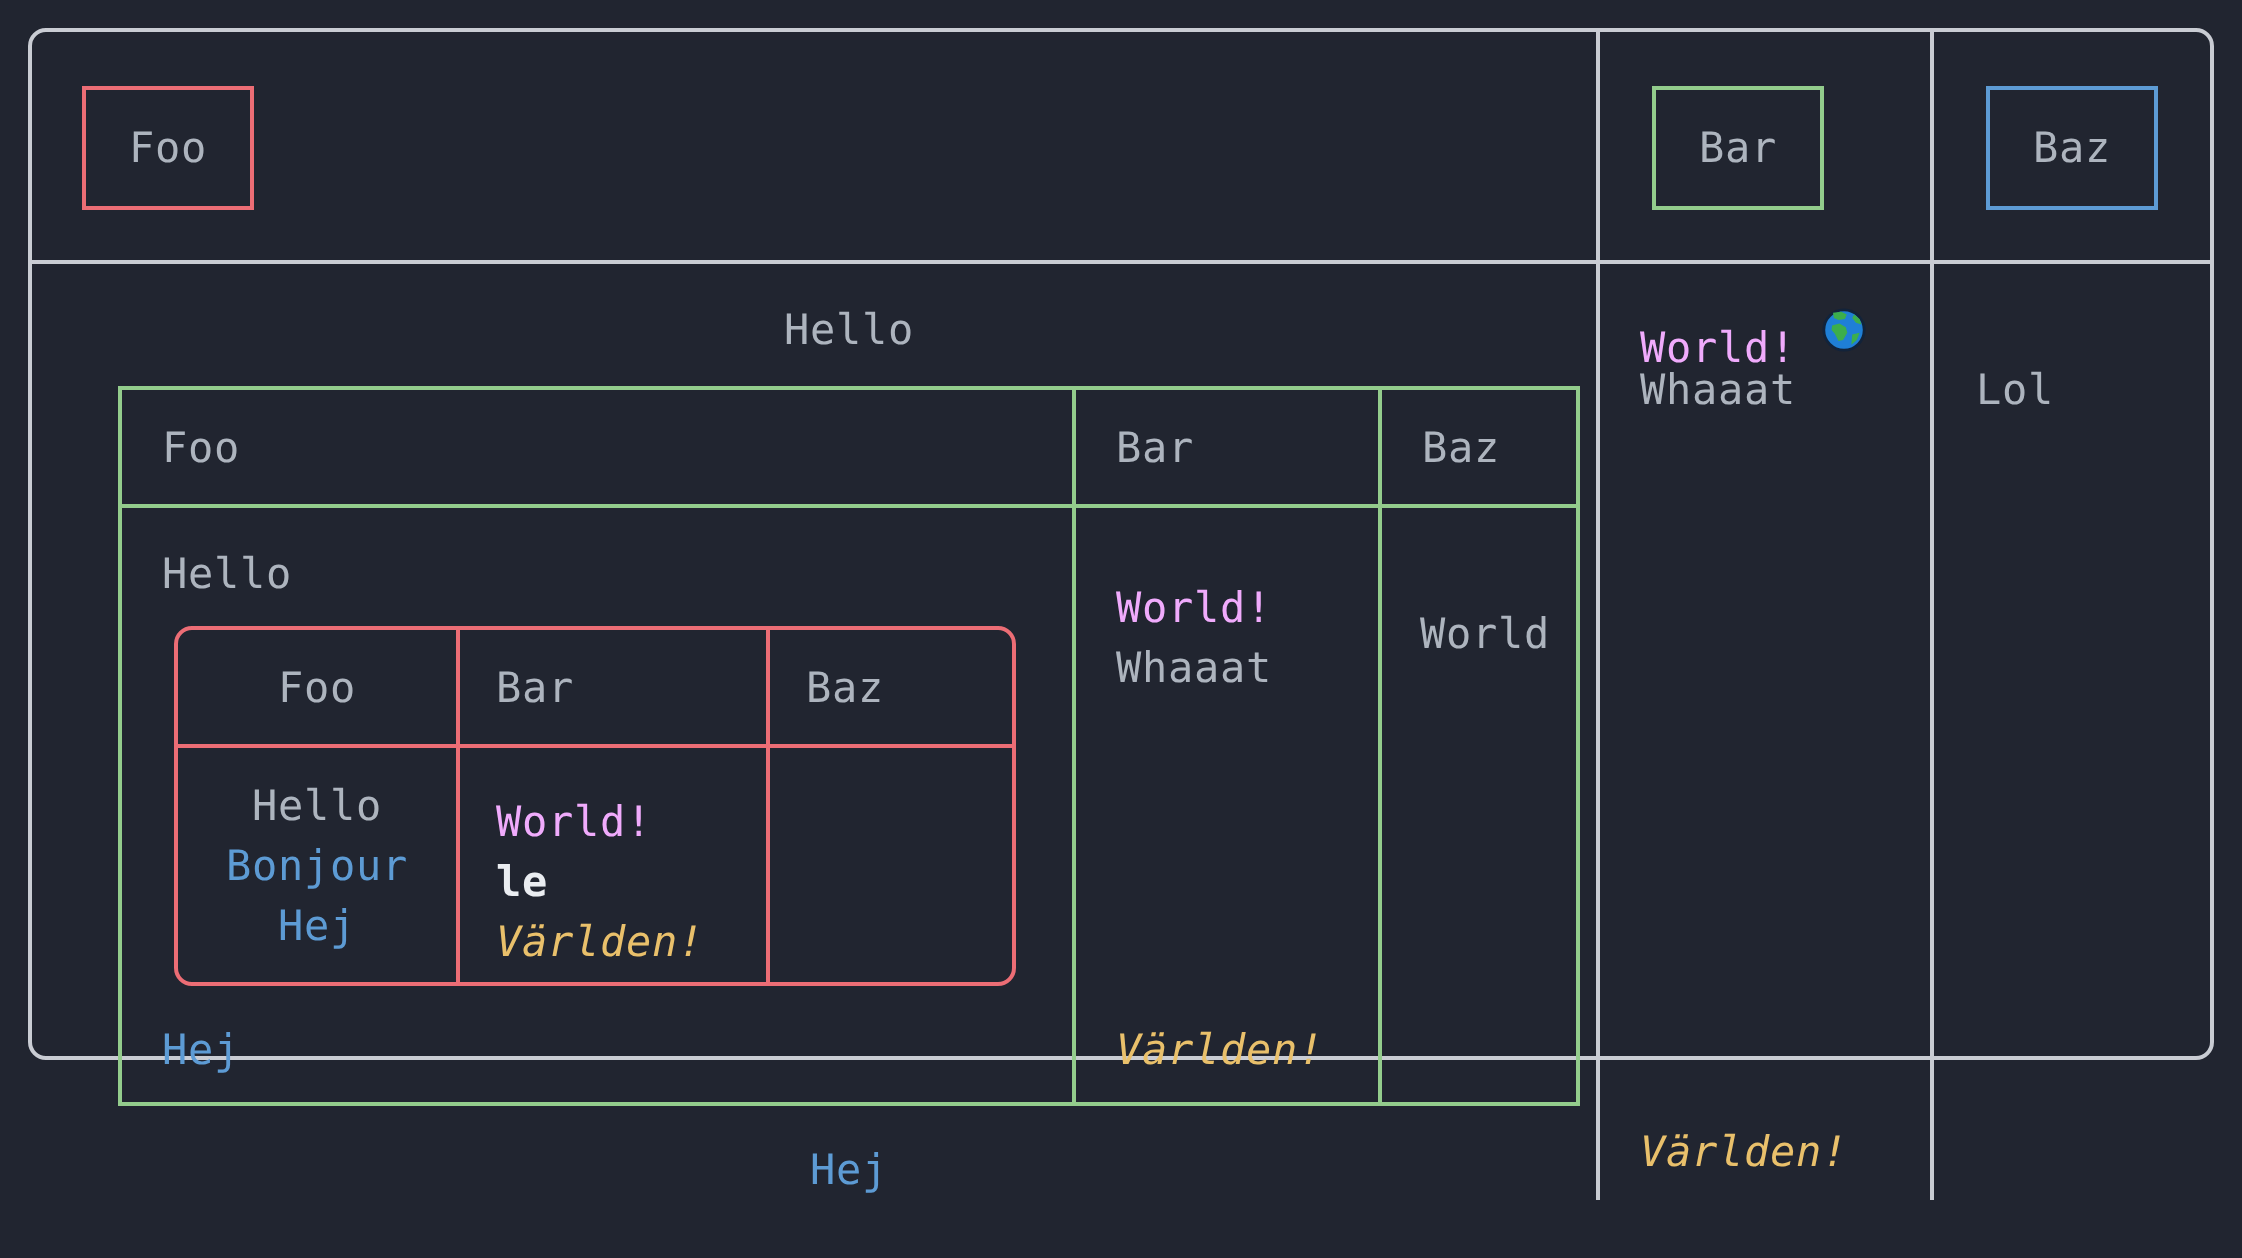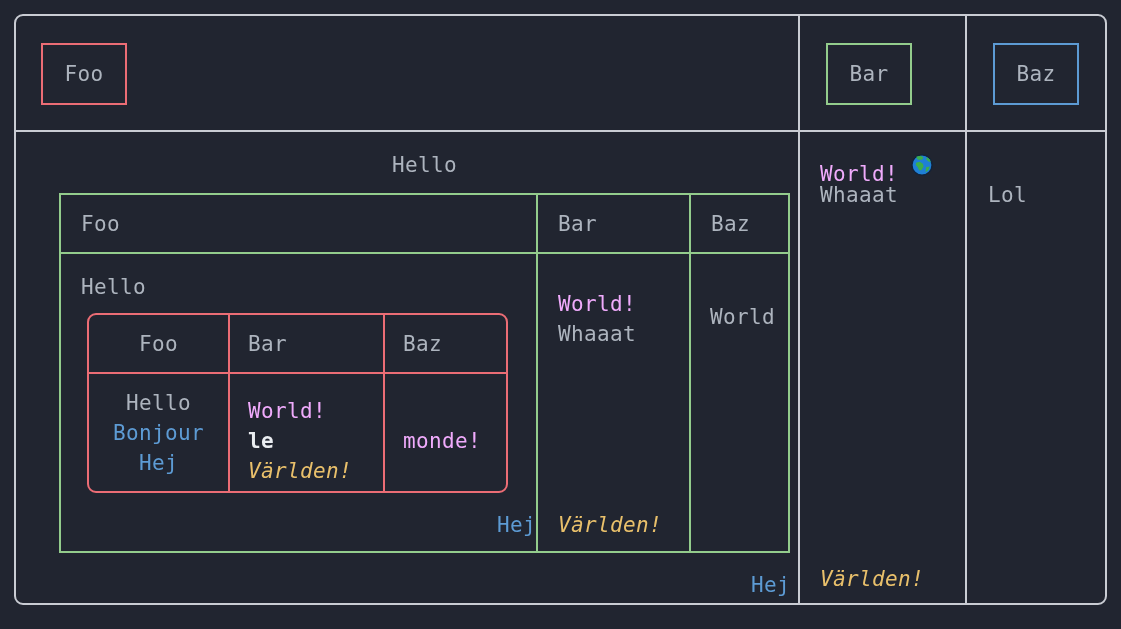--- a/index.html
+++ b/index.html
@@ -14,21 +14,21 @@
     line-height: 30px;
     letter-spacing: 0.35px;
     color: #adb4be;
     overflow: hidden;
   }
   .line { height: 30px; white-space: pre; }
 
   
   .outer-table {
     position: absolute; left: 14px; top: 14px;
-    width: 1093px; height: 591px;
+    width: 1093px; height: 516px;
     border: 2px solid #c9ccd3; border-radius: 9px;
     display: grid;
     grid-template-columns: 784px 167px 1fr;
     grid-template-rows: 116px 1fr;
   }
   .obr { border-right: 2px solid #c9ccd3; }
   .obb { border-bottom: 2px solid #c9ccd3; }
   .o-header { padding-top: 27px; }
   .o-header.c1 { padding-left: 25px; }
   .o-header.c2, .o-header.c3 { padding-left: 26px; }
@@ -78,21 +78,21 @@
   .r-bar-body, .r-baz-body { display: flex; flex-direction: column; justify-content: center; padding-left: 18px; }
 
   
   .o-bar-body { display: flex; flex-direction: column; justify-content: space-between; padding: 18px 0 9px 20px; }
   .o-baz-body { padding: 48px 0 0 21px; }
   .emoji-line { display: flex; align-items: center; gap: 13px; }
   .globe { width: 22px; height: 22px; flex: 0 0 auto; }
 
   
   .c-red    { color: #f0abfc; margin-top: 17px; }
-  .c-blue   { color: #5d9bd4; text-align: right; }
+  .c-blue   { color: #5d9bd4; }
   .c-yellow { color: #e9c06b; font-style: italic; }
   .c-bright { color: #eaedf1; font-weight: bold; }
 </style>
 </head>
 <body>
 
 <div class="screen">
   <div class="outer-table">
 
     <div class="o-header c1 obr obb">
@@ -130,23 +130,20 @@
             <div class="r-foo-body rbr">
               <div class="line">Hello</div>
               <div class="line c-blue">Bonjour</div>
               <div class="line c-blue">Hej</div>
             </div>
             <div class="r-bar-body rbr">
               <div class="line c-red">World!</div>
               <div class="line c-bright">le</div>
               <div class="line c-yellow">Världen!</div>
             </div>
-            <div class="r-baz-body">
-              <div class="line c-red">monde!</div>
-            </div>
           </div>
 
           <div class="line c-blue hej-line">Hej</div>
         </div>
 
         <div class="g-bar-body gbr">
           <div>
             <div class="line c-red">World!</div>
             <div class="line">Whaaat</div>
           </div>

